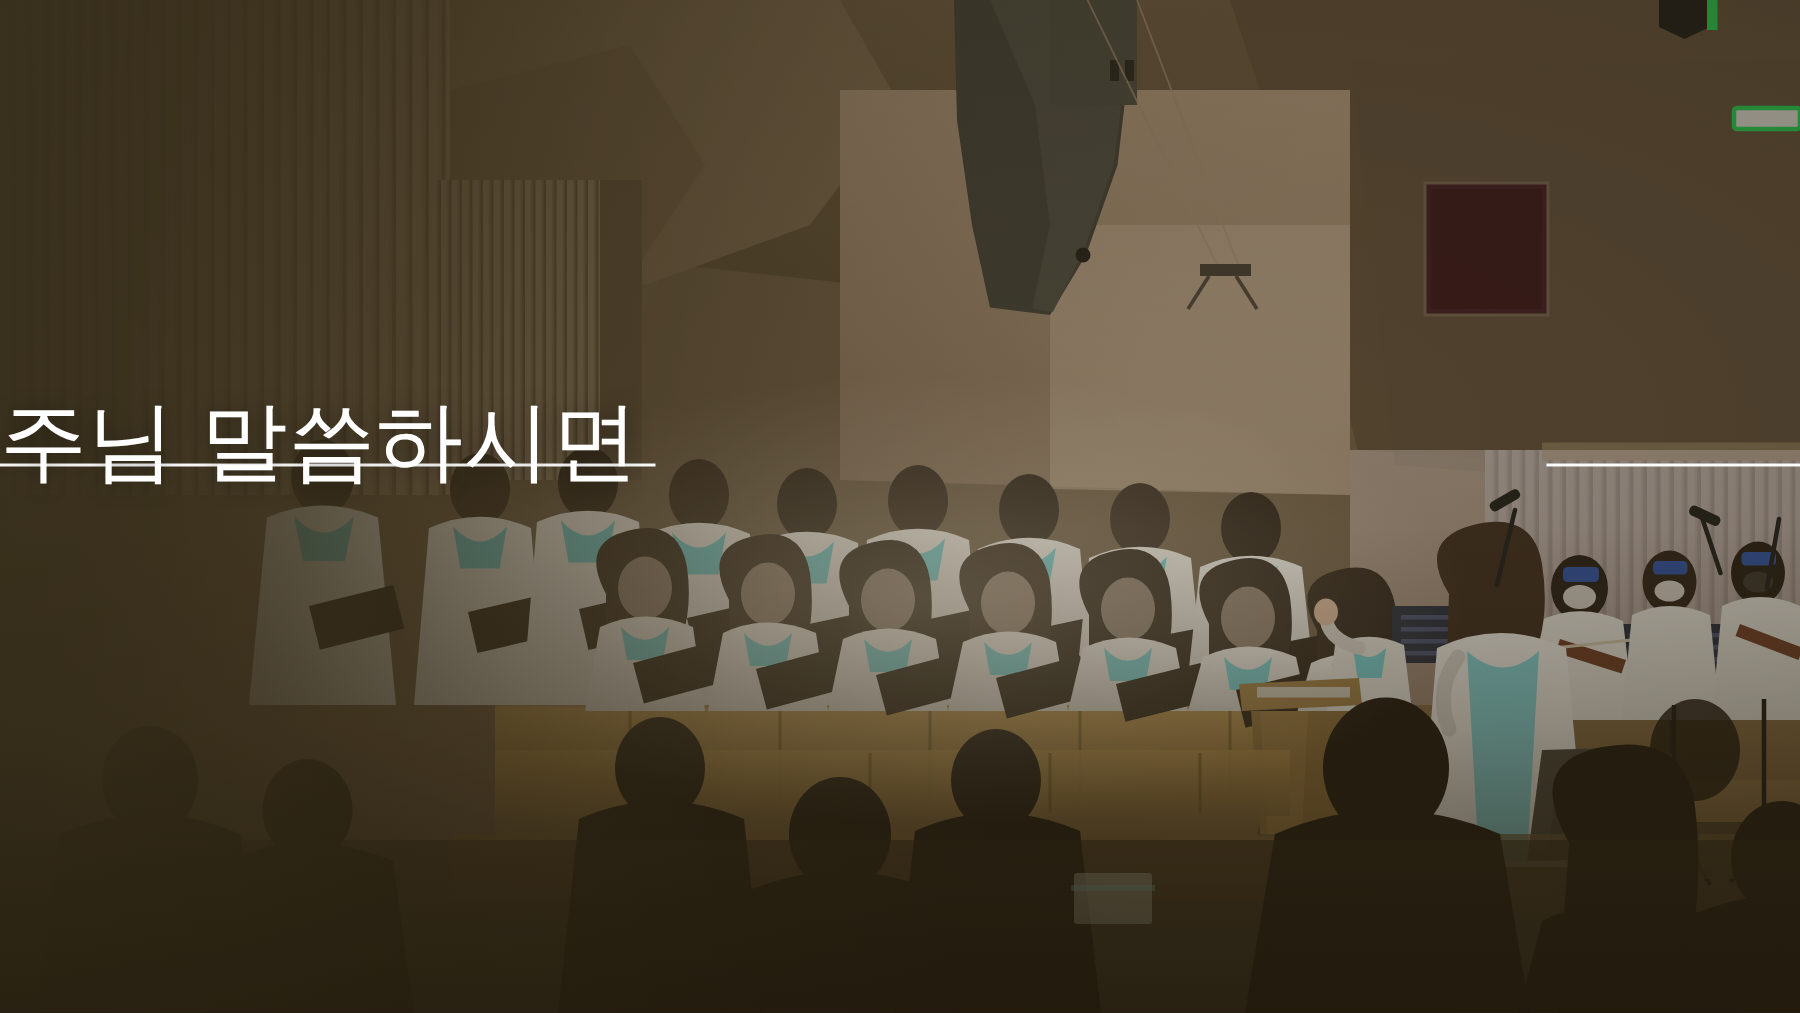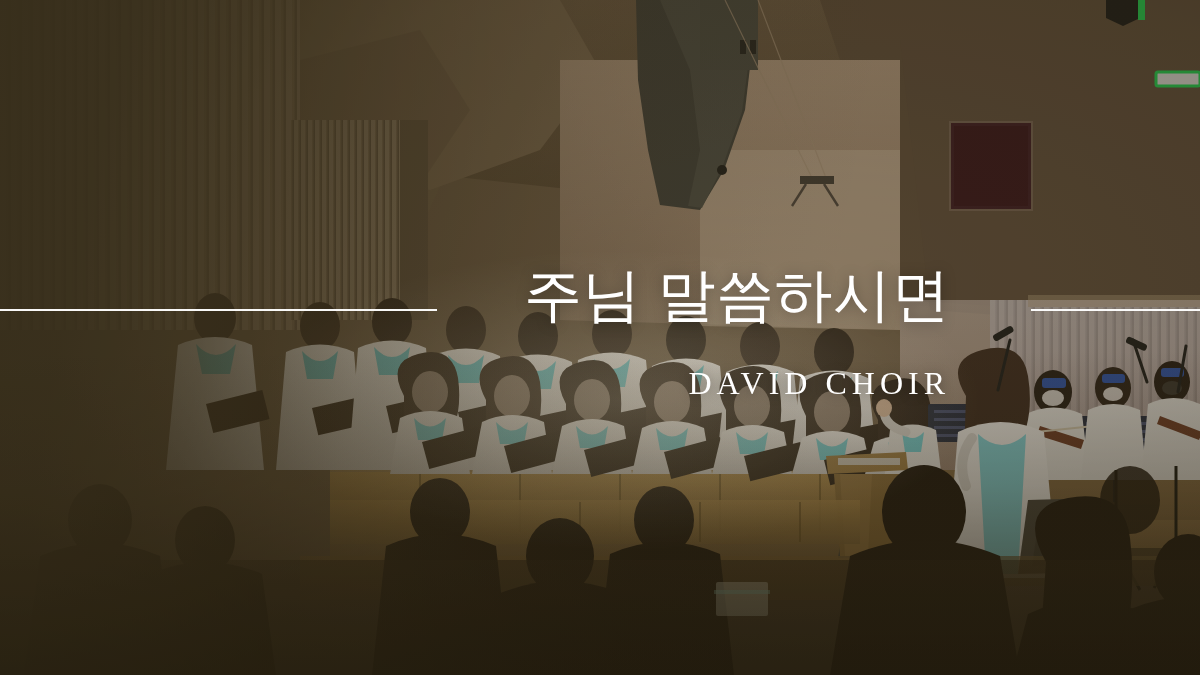--- a/index.html
+++ b/index.html
@@ -59,21 +59,20 @@
     height:2px;
     background:#ffffff;
     opacity:0.97;
   }
   .rule-left  { left:0px;   top:309px; width:437px; }
   .rule-right { left:1031px;top:309px; width:169px; }
 
   .title {
     position:absolute;
     left:0; top:264px; width:950px;
-    text-align:right;
     color:#ffffff;
     font-size:58px;
     line-height:1.06;
     font-weight:500;
     letter-spacing:0.5px;
     white-space:nowrap;
     text-shadow:0 1px 14px rgba(0,0,0,0.34);
   }
 
   .subtitle {
@@ -470,16 +469,15 @@
   <div class="grade-tint"></div>
 
   <div id="overlay">
 
     <div class="rule rule-left"></div>
 
     <div class="rule rule-right"></div>
 
     <div class="title">주님 말씀하시면</div>
 
-    <div class="subtitle">DAVID CHOIR</div>
 
   </div>
 </div>
 
 </body></html>

